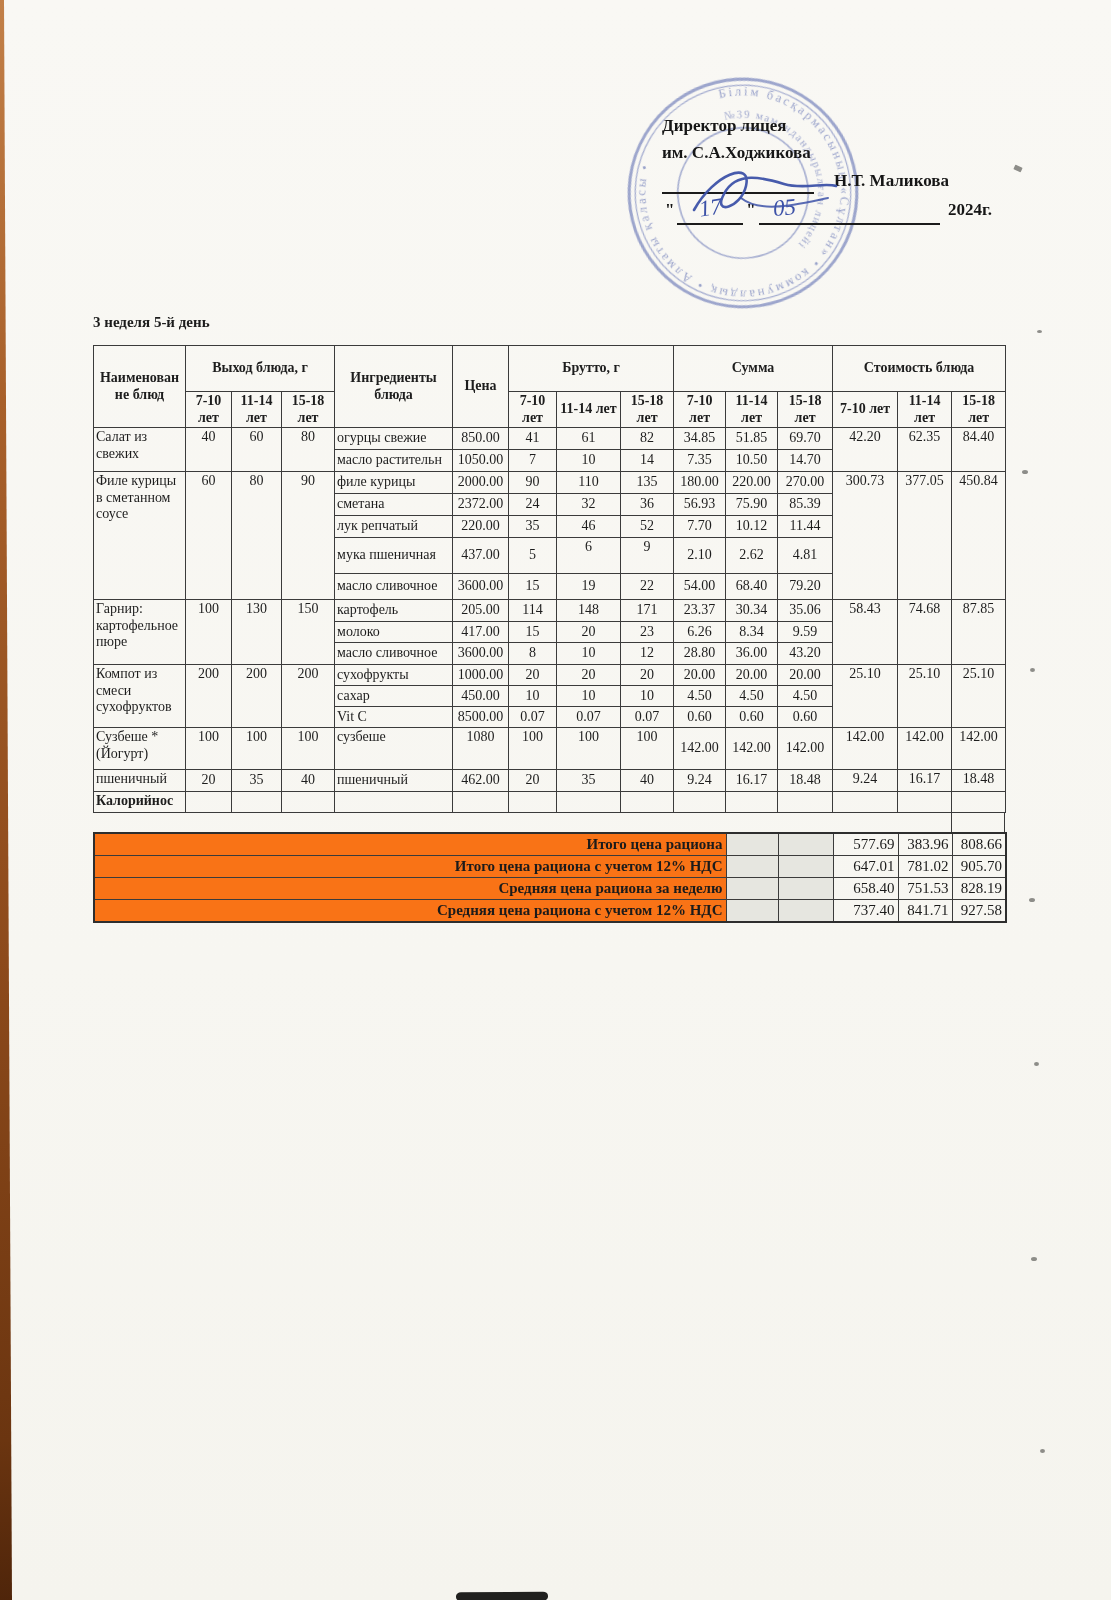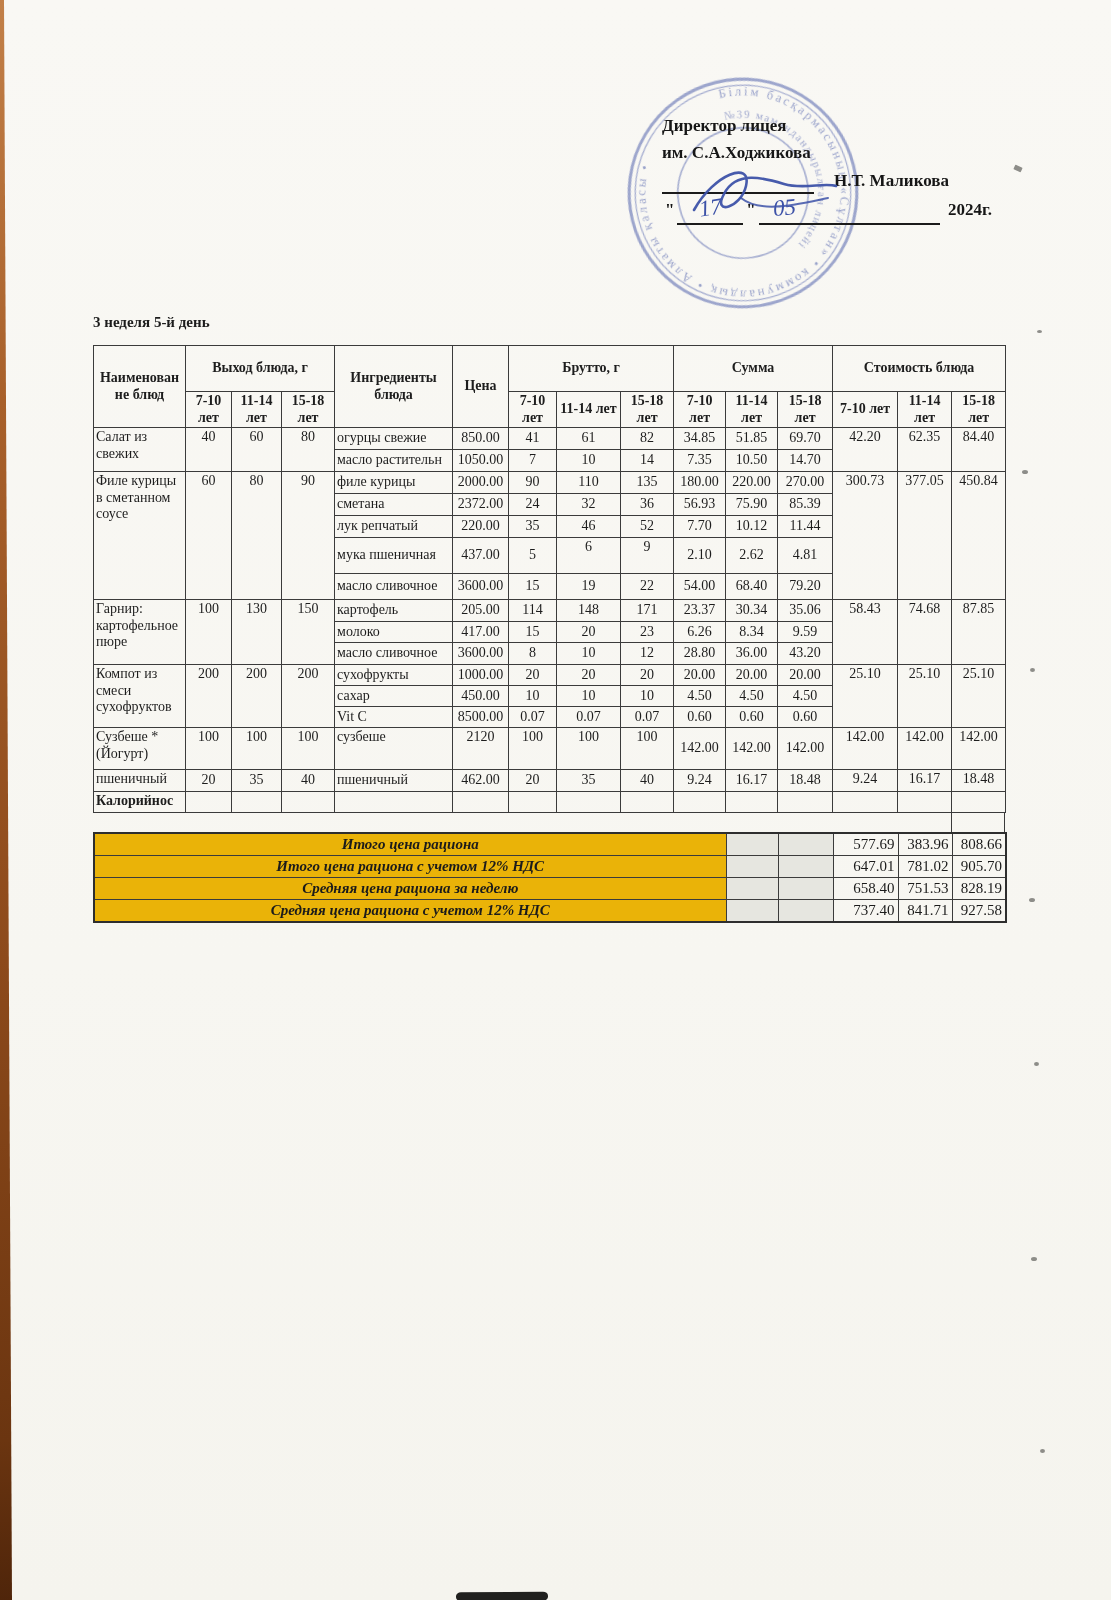--- a/index.html
+++ b/index.html
@@ -50,21 +50,21 @@
   .ing{text-align:left;white-space:nowrap;padding:1px 1px 1px 4px;}
   .n{text-align:center;}
   .cost{text-align:center;vertical-align:top;padding-top:2px;}
   .vt{vertical-align:top;}
   .b{font-weight:bold;}
 
   .gapline{position:absolute;width:1px;background:#3b3b3b;z-index:2;}
 
   .sum{position:absolute;left:93px;top:832px;width:912px;border:2px solid #2e2e2e;z-index:2;}
   .sum td{border:1px solid #3b3b3b;font-size:15px;color:#1b1b1b;height:21px;padding:0 3px;}
-  .slabel{font-weight:bold;font-style:italic;text-align:center;padding-left:5px;background:#eab308;}
+  .slabel{font-weight:bold;text-align:right;padding-left:5px;background:#f97316;}
   .sempty{background:#e6e6e0;}
   .sval{text-align:right;font-weight:normal;padding-right:3px;}
 </style>
 </head>
 <body>
 
 <div class="page">
 
   <div class="edge-left"></div>
 
@@ -311,21 +311,21 @@
       <td class="n">0.60</td>
       <td class="n">0.60</td>
     </tr>
 
     <tr style="height:42px">
       <td class="dish">Сузбеше *(Йогурт)</td>
       <td class="n vt">100</td>
       <td class="n vt">100</td>
       <td class="n vt">100</td>
       <td class="ing vt">сузбеше</td>
-      <td class="n vt">2120</td>
+      <td class="n vt">1080</td>
       <td class="n vt">100</td>
       <td class="n vt">100</td>
       <td class="n vt">100</td>
       <td class="n">142.00</td>
       <td class="n">142.00</td>
       <td class="n">142.00</td>
       <td class="cost">142.00</td>
       <td class="cost">142.00</td>
       <td class="cost">142.00</td>
     </tr>

